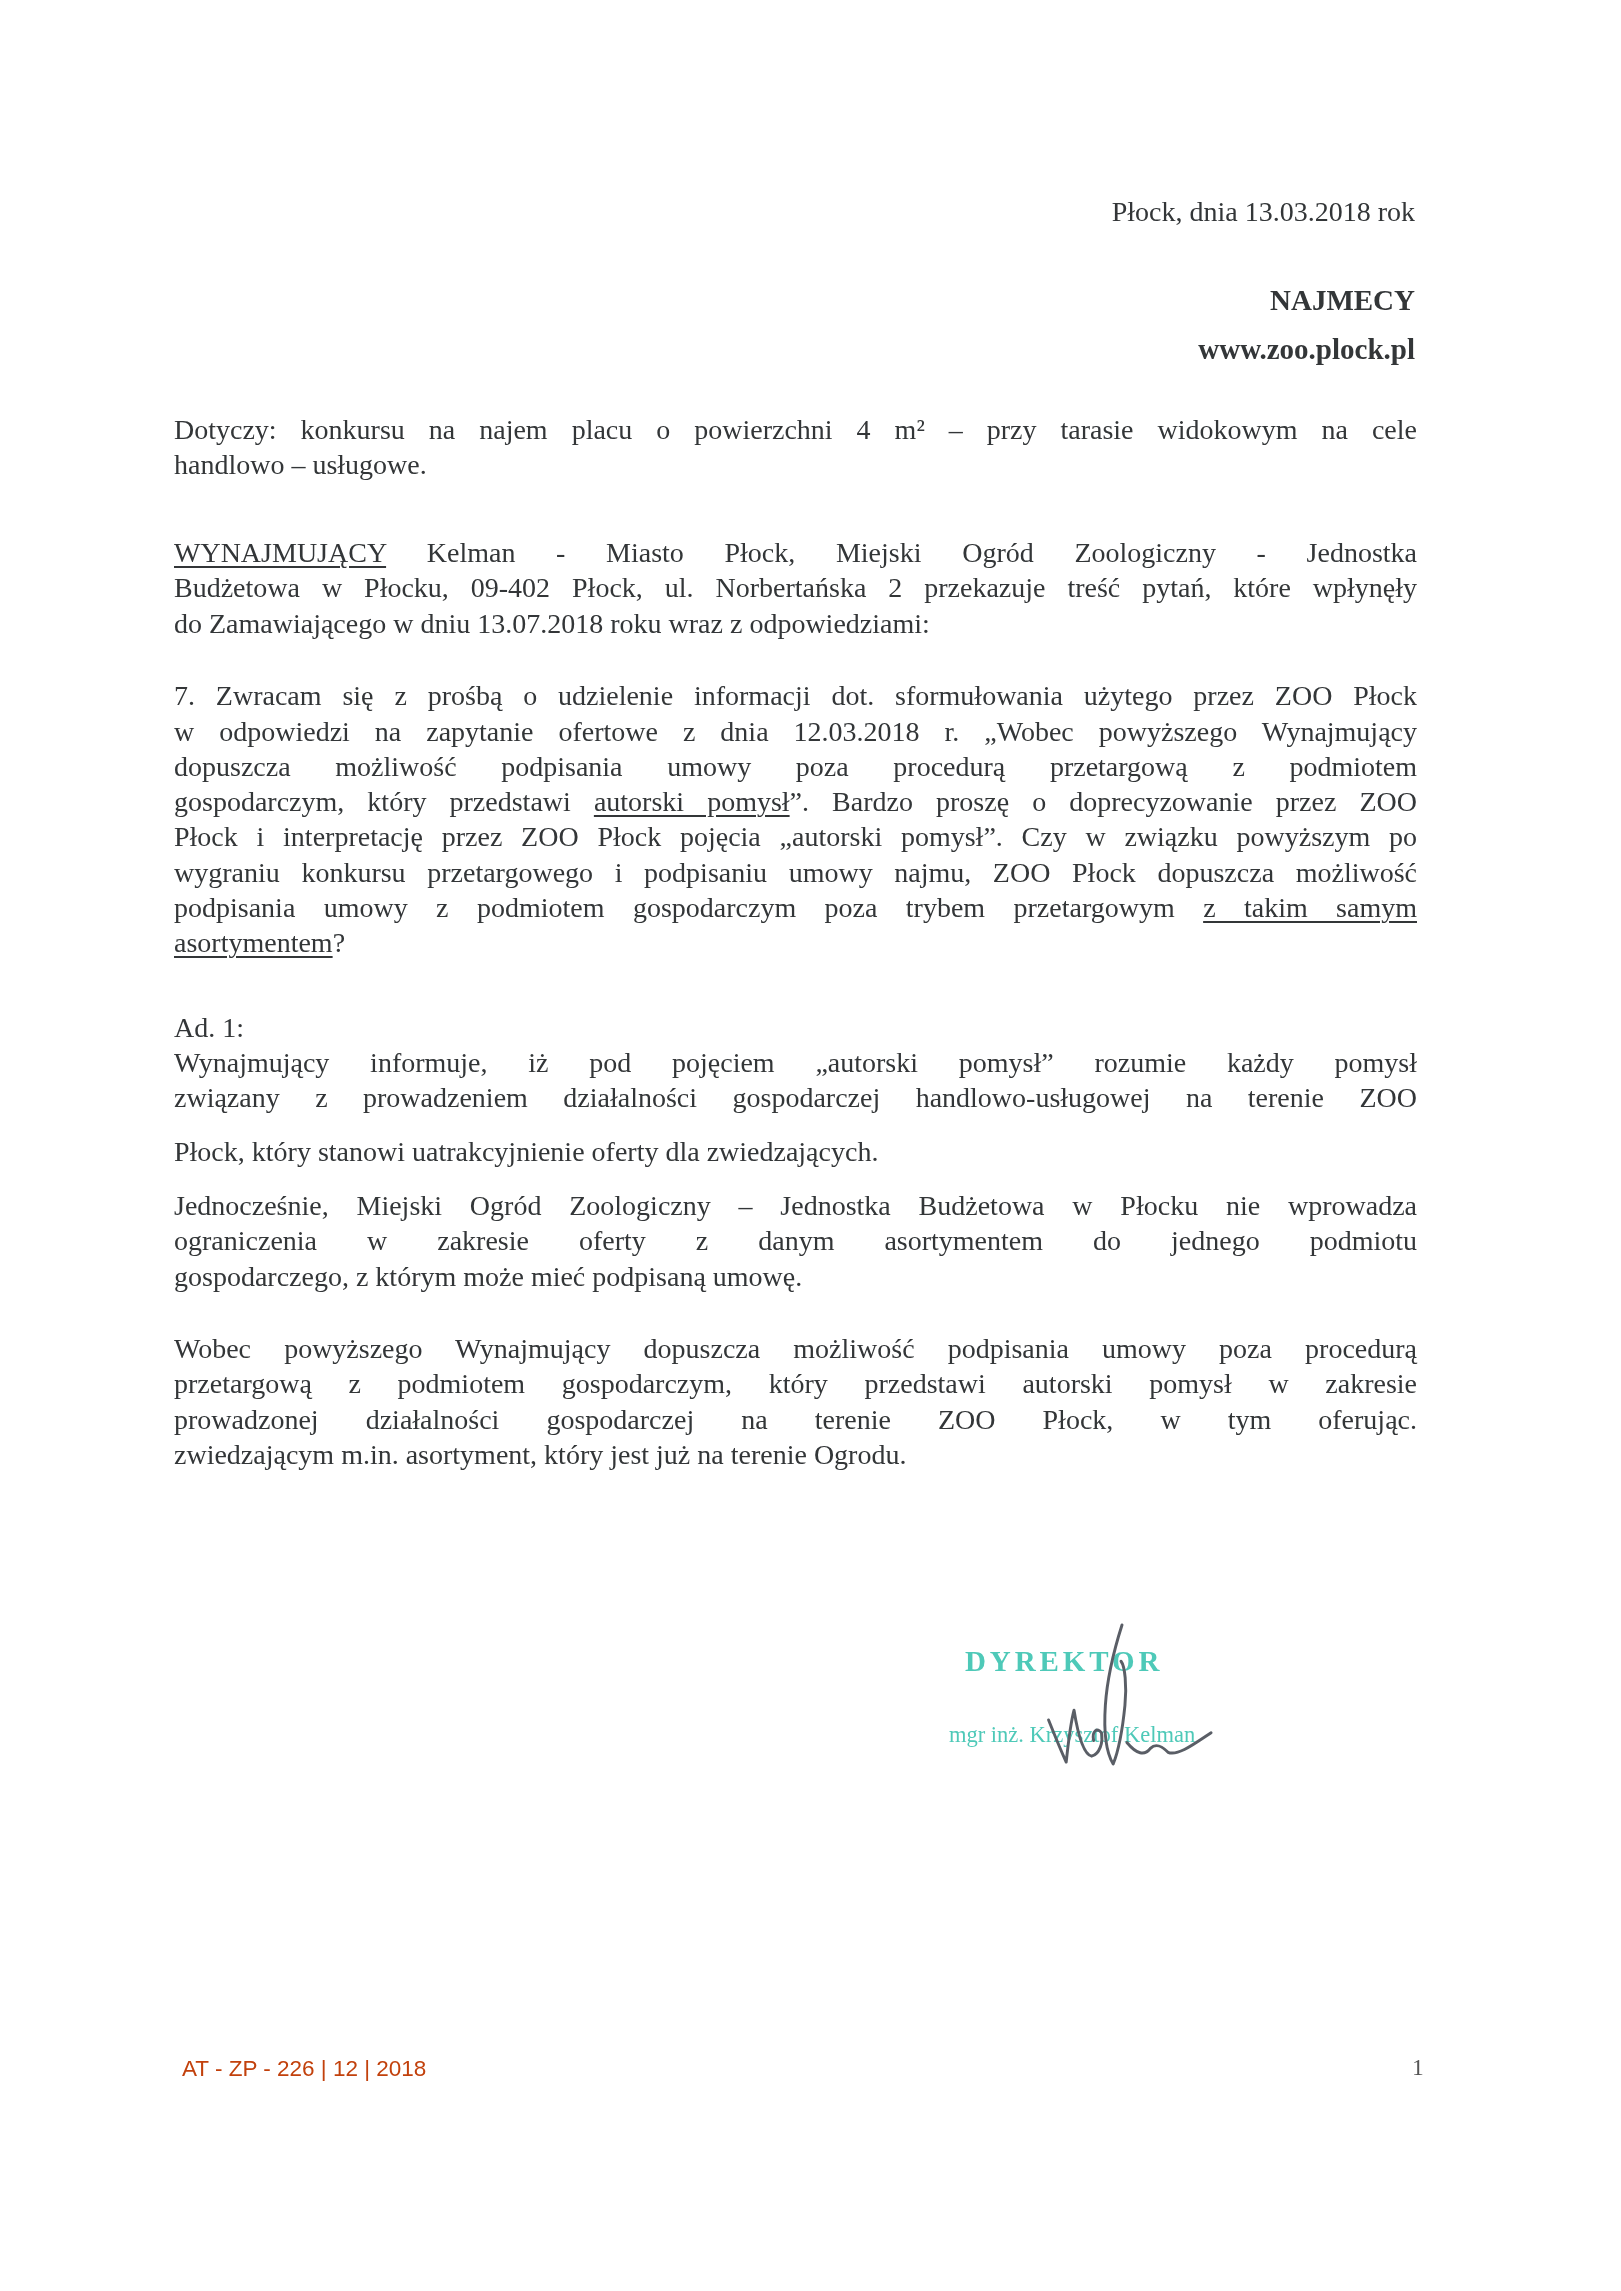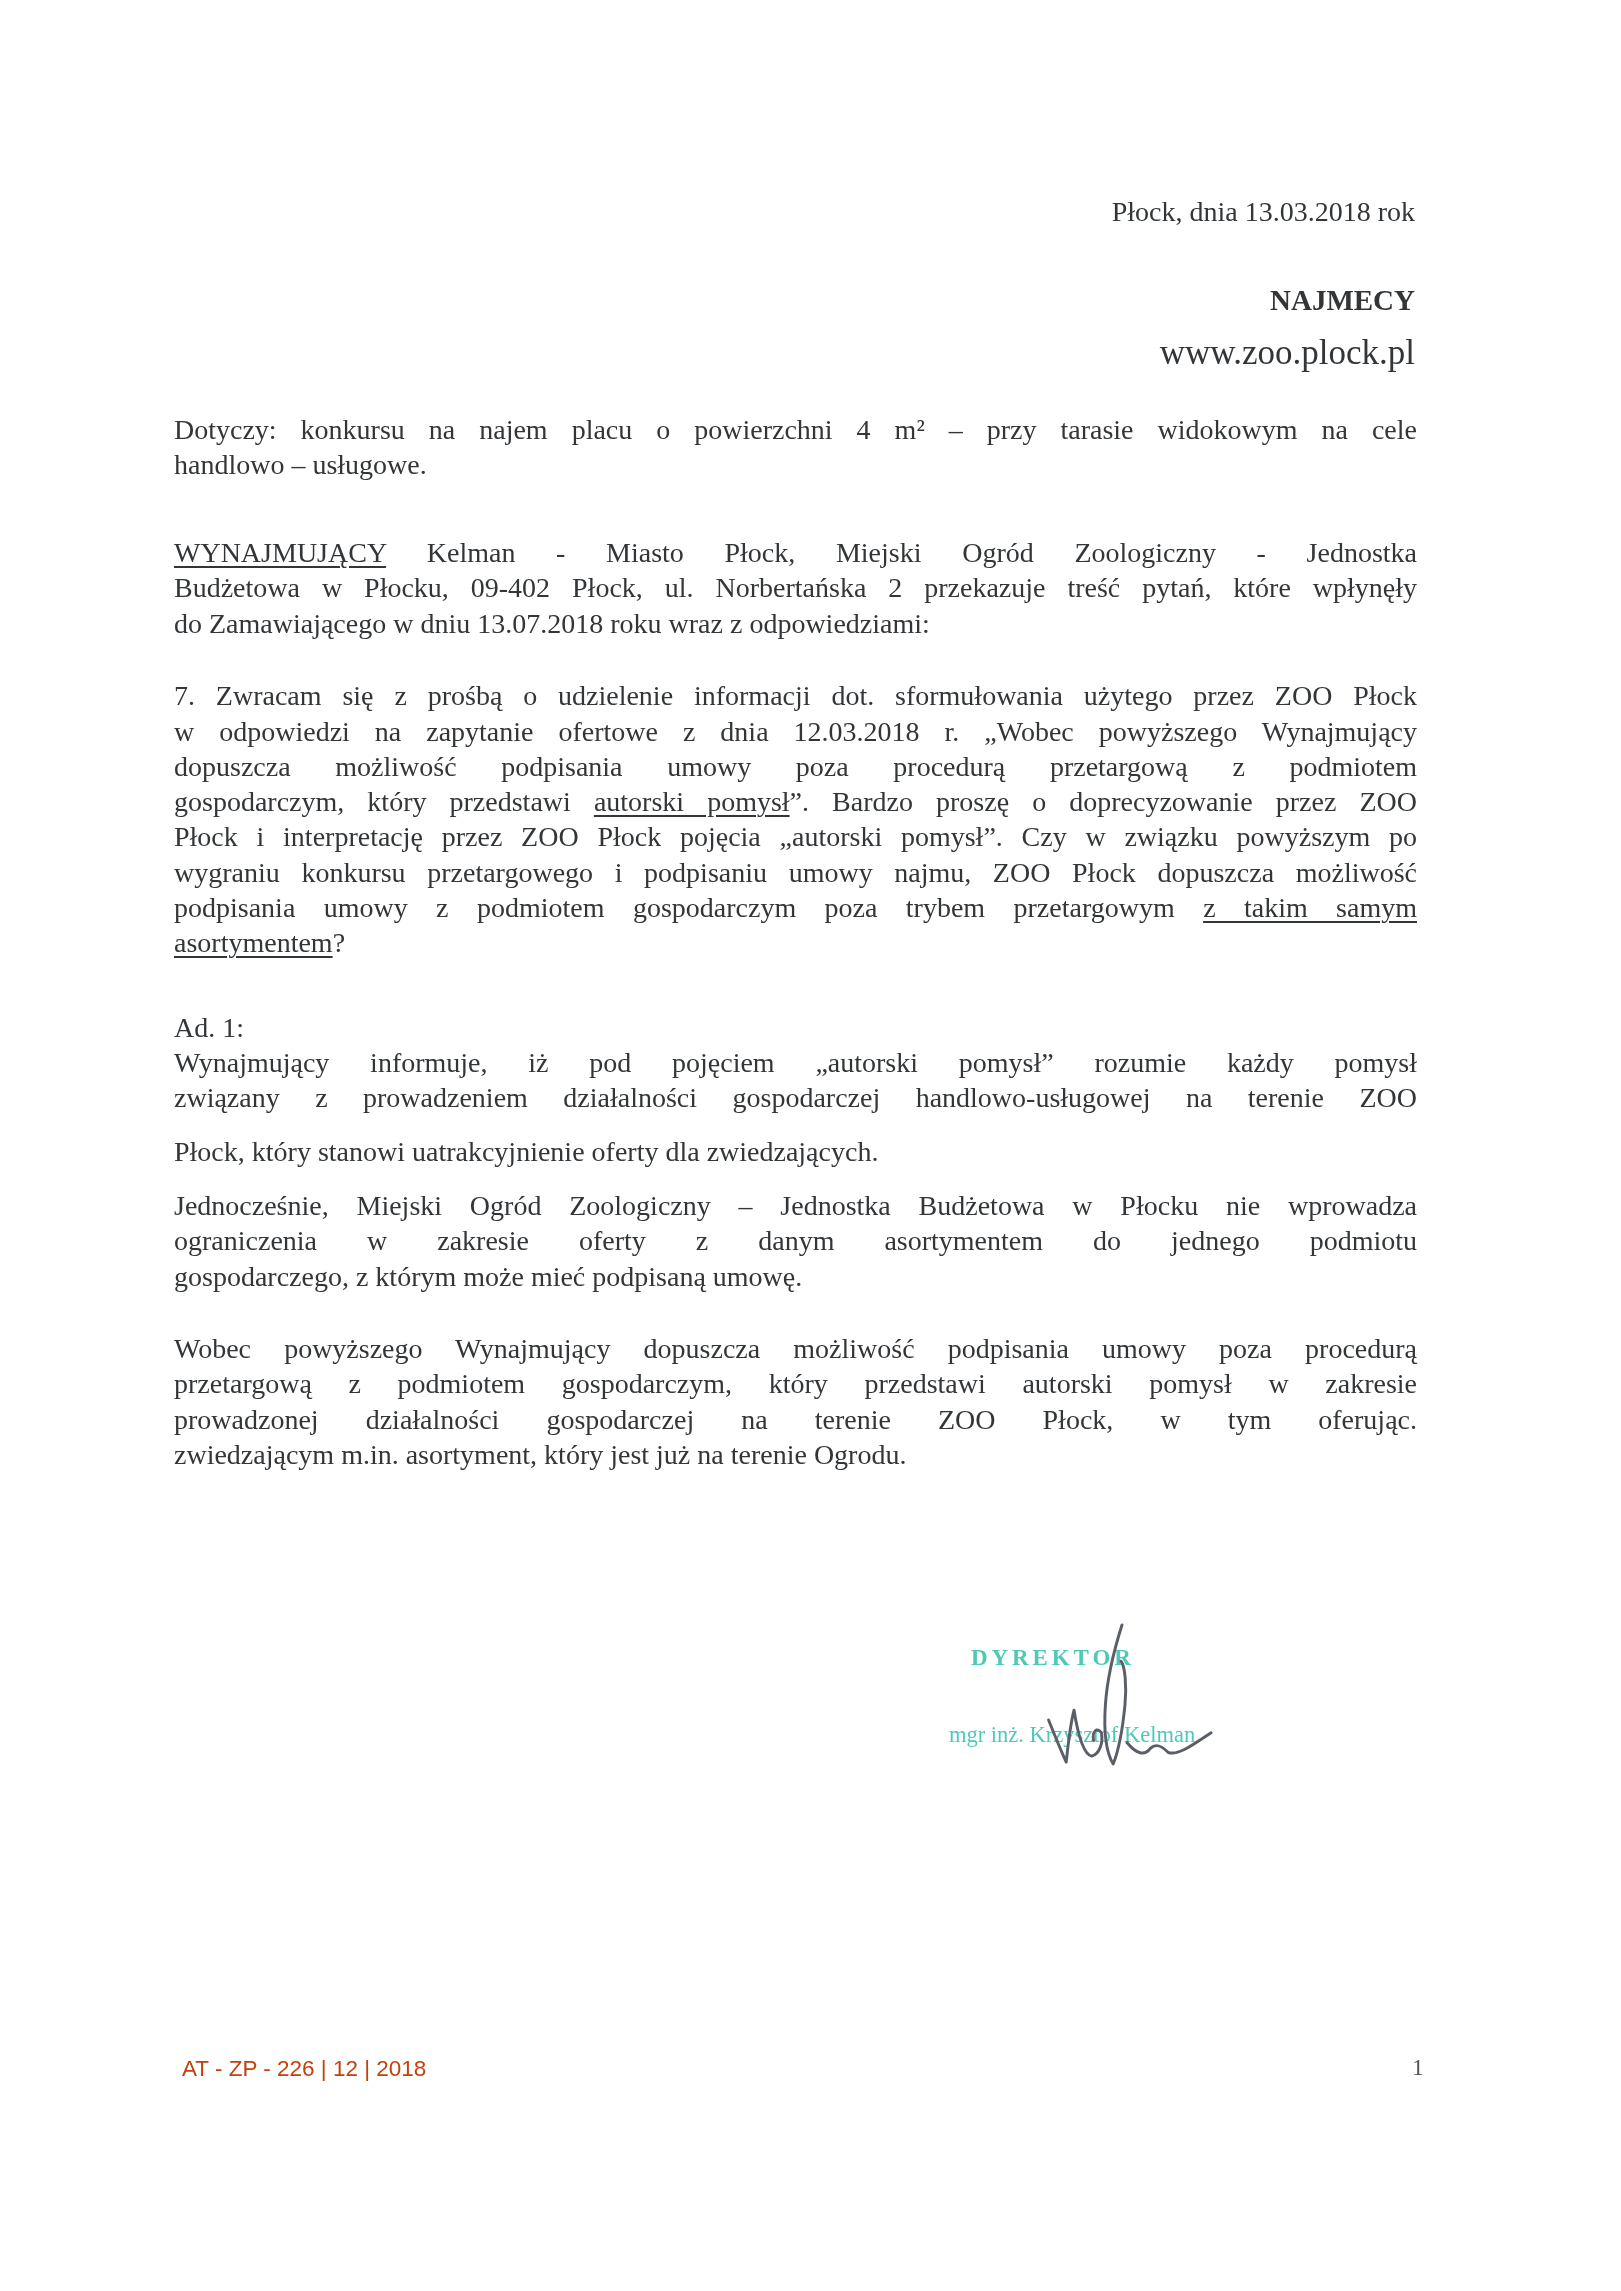--- a/index.html
+++ b/index.html
@@ -6,23 +6,23 @@
   body { width: 1621px; height: 2292px; position: relative; overflow: hidden;
          font-family: "Liberation Serif", "DejaVu Serif", serif; color: #333638; }
   .abs { position: absolute; }
   .line { position: absolute; left: 174px; width: 1243px; font-size: 28px; line-height: 35px;
           white-space: nowrap; }
   .just { text-align: justify; text-align-last: justify; }
   .b { font-weight: normal; }
   .u { text-decoration: underline; text-decoration-thickness: 2px; text-underline-offset: 3.9px; }
   #date { top: 196px; right: 206px; font-size: 28px; }
   #recipient { top: 284px; right: 206px; font-size: 29px; font-weight: bold; }
-  #website { top: 333px; right: 206px; font-size: 35px; font-weight: normal; }
+  #website { top: 333px; right: 206px; font-size: 29px; font-weight: bold; }
   .stamp { color: #4ec9b8; font-family: "Liberation Serif", serif; }
-  #stamp-title { left: 965px; top: 1645px; font-size: 23px; letter-spacing: 3.9px; font-weight: bold; margin-left: 6px; }
+  #stamp-title { left: 965px; top: 1645px; font-size: 29px; letter-spacing: 3.9px; font-weight: bold; }
   #stamp-name { left: 949px; top: 1722px; font-size: 22.5px; }
   #signature { left: 1029px; top: 1617px; width: 186px; height: 157px; }
   #footer-ref { left: 182px; top: 2056px; font-size: 22.5px; color: #c2410c; font-family: Liberation Sans, sans-serif; }
   #page-num { left: 1412px; top: 2054px; font-size: 23.5px; color: #555; }
 </style>
 </head>
 <body>
 
 <div id="date" class="abs">Płock, dnia 13.03.2018 rok</div>
 <div id="recipient" class="abs">NAJMECY</div>

